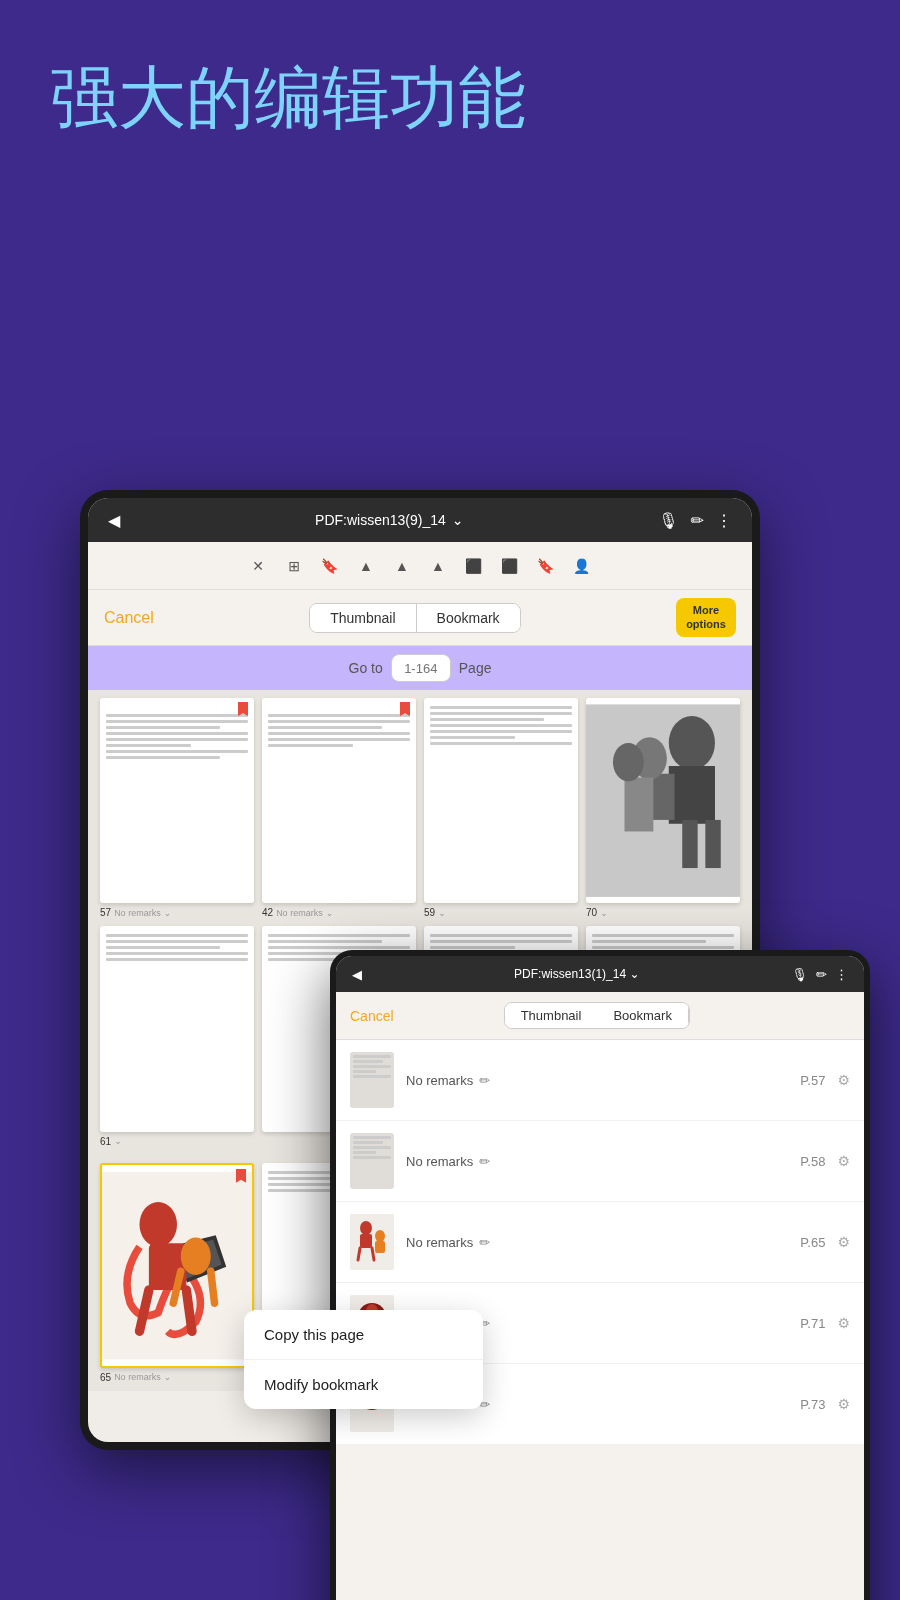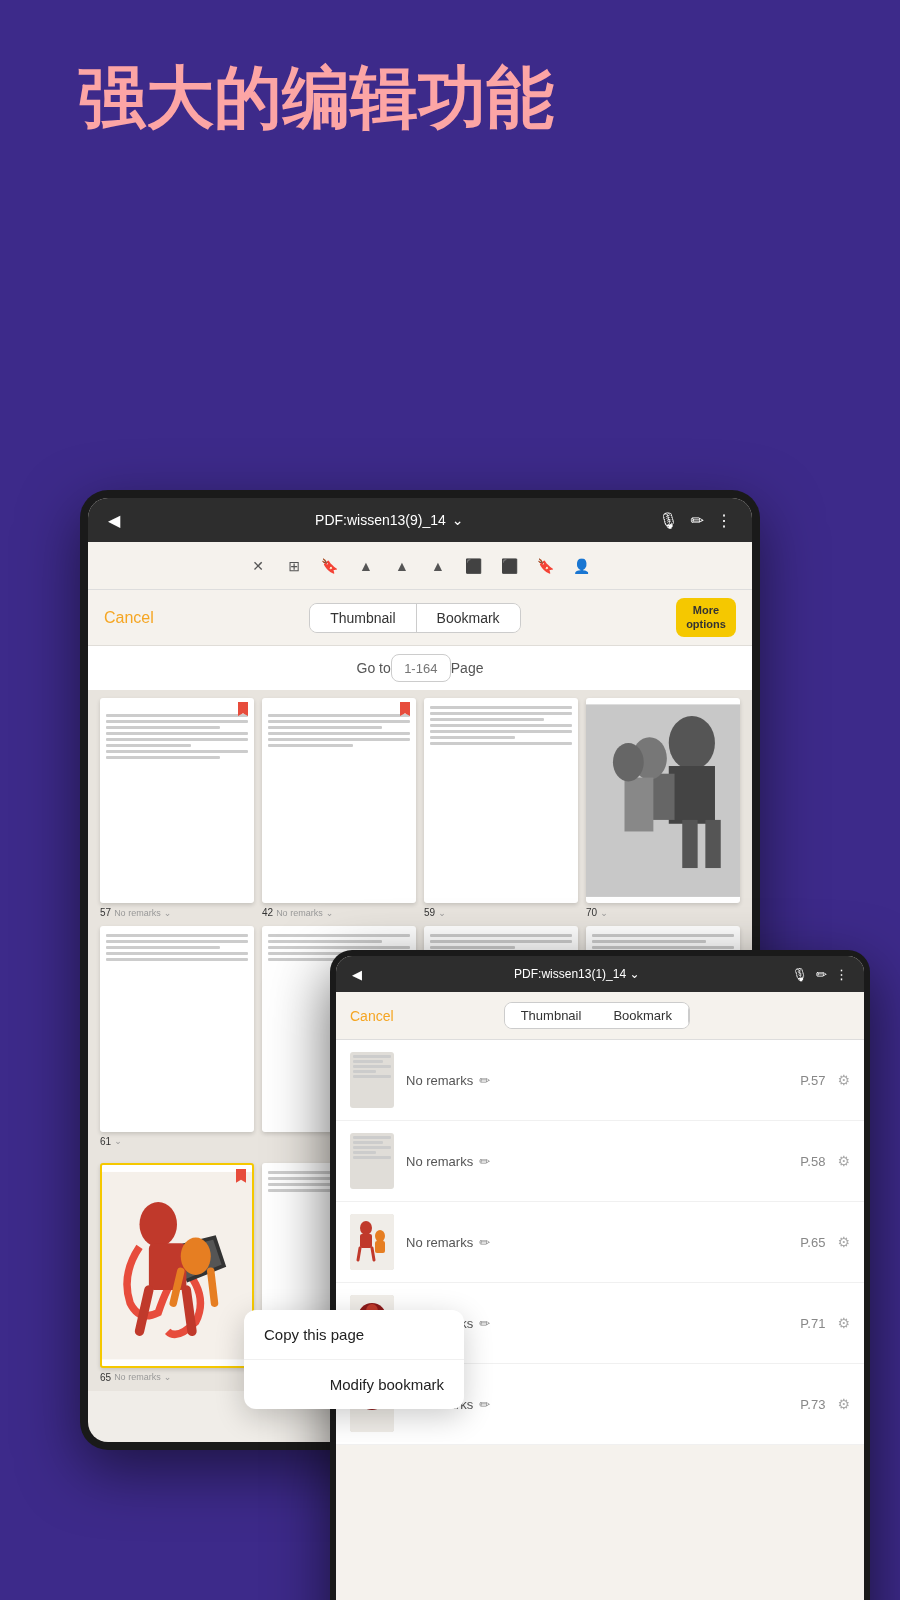--- a/index.html
+++ b/index.html
@@ -12,25 +12,24 @@
       position: relative;
     }
 
     
     .hero-section {
       padding: 60px 50px 30px 50px;
       color: white;
     }
     .hero-title {
       font-size: 68px;
-      font-weight: 700;
-      color: #fca5a5;
+      font-weight: 400;
+      color: #7dd3fc;
       line-height: 1.1;
       margin-bottom: 40px;
-      margin-left: 28px;
     }
     .hero-desc {
       font-size: 38px;
       color: white;
       line-height: 1.6;
       font-weight: 400;
     }
 
     
     .mockup-area {
@@ -156,26 +155,26 @@
       font-weight: 700;
       padding: 6px 10px;
       border-radius: 8px;
       text-align: center;
       line-height: 1.2;
       width: 60px;
     }
 
     
     .goto-bar {
-      background: #ffffff;
+      background: #c4b5fd;
       height: 44px;
       display: flex;
       align-items: center;
       justify-content: center;
-      gap: 0;
+      gap: 8px;
       font-size: 14px;
       color: #555;
     }
     .goto-input {
       width: 60px;
       height: 28px;
       border: 1px solid #ccc;
       border-radius: 8px;
       text-align: center;
       font-size: 13px;
@@ -236,37 +235,36 @@
     .thumb-remarks {
       font-size: 9px;
       color: #999;
     }
 
     
     .context-menu {
       position: absolute;
       top: 392px;
       left: 156px;
-      width: 220px;
+      width: 239px;
       background: white;
       border-radius: 12px;
       box-shadow: 0 8px 30px rgba(0,0,0,0.2);
       overflow: hidden;
       z-index: 100;
     }
     .context-menu-item {
       padding: 16px 20px;
       font-size: 15px;
       color: #222;
       border-bottom: 1px solid #f0f0f0;
       cursor: pointer;
     }
     .context-menu-item:last-child {
       border-bottom: none;
-      text-align: right;
     }
 
     
     .page-65 {
       border: 2px solid #f5c800 !important;
     }
 
     
     .tablet-secondary {
       position: absolute;

